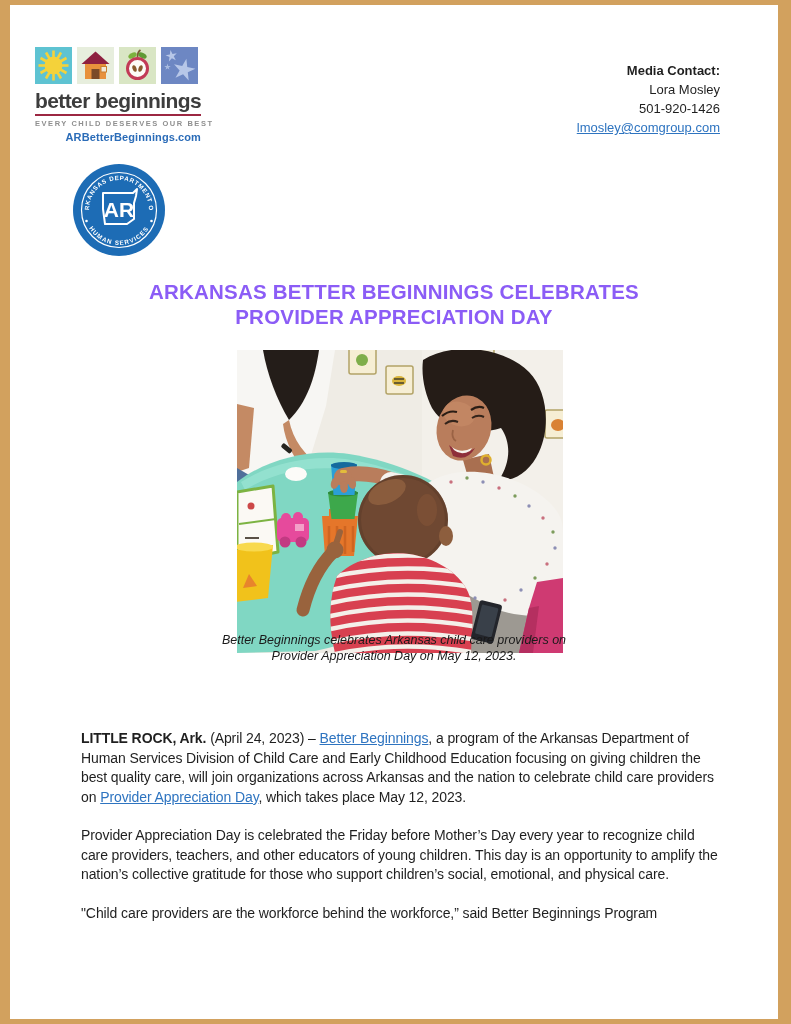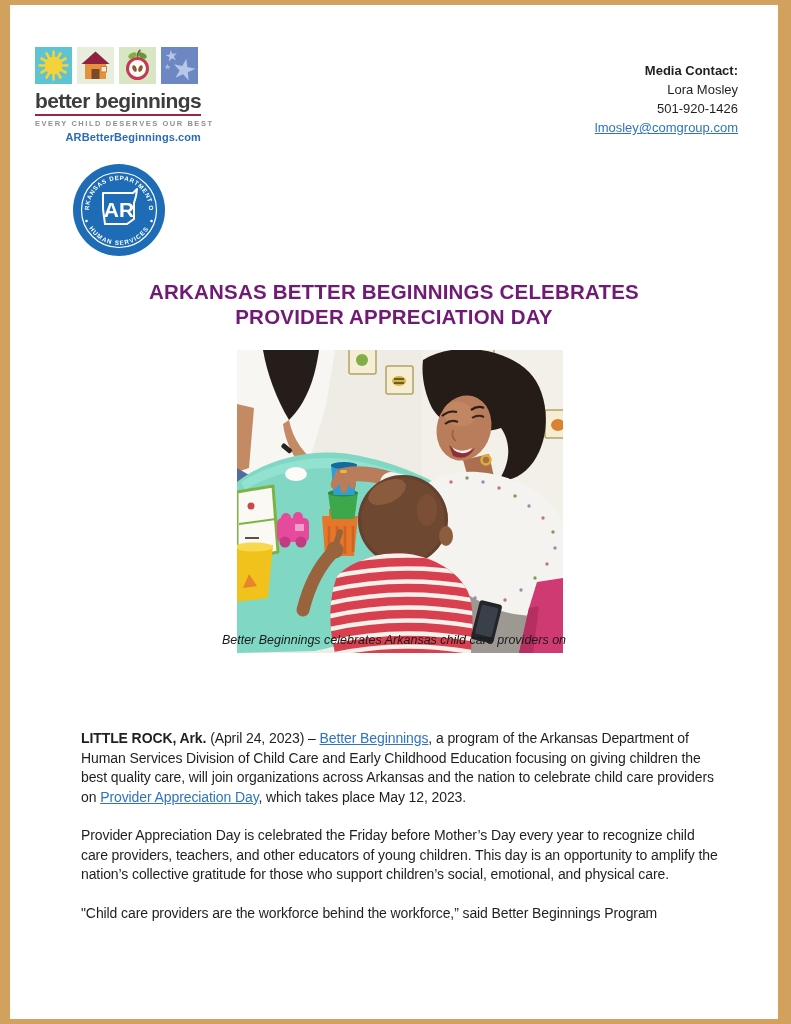--- a/index.html
+++ b/index.html
@@ -10,28 +10,28 @@
   
   .brand{position:absolute;left:25px;top:42px;width:166px;}
   .squares{display:flex;gap:5px;}
   .sq{width:37px;height:37px;display:block;}
   .wordmark{font-size:21px;font-weight:600;color:#3d3d3d;letter-spacing:-0.6px;line-height:1;margin-top:6px;}
   .brand-rule{height:2px;background:#9c2742;margin-top:3px;}
   .tagline{margin-top:3px;font-size:7.5px;font-weight:bold;color:#8f8f8f;letter-spacing:1.55px;white-space:nowrap;text-align:center;}
   .brand-url{margin-top:3px;font-size:11px;font-weight:bold;color:#2b6cb8;text-align:right;letter-spacing:0.1px;}
 
   
-  .media-contact{position:absolute;right:40px;top:56px;text-align:right;font-size:13px;line-height:19px;color:#1f1f1f;}
+  .media-contact{position:absolute;right:58px;top:56px;text-align:right;font-size:13px;line-height:19px;color:#1f1f1f;}
   .media-contact .label{font-weight:bold;}
   .media-contact a{color:#2e74c0;text-decoration:underline;padding-left:34px;}
 
   .seal{position:absolute;left:62px;top:158px;width:94px;height:94px;}
 
   .headline{position:absolute;left:0;right:0;top:274px;margin:0;text-align:center;
-    font-size:20.5px;font-weight:bold;color:#701a75;line-height:25px;letter-spacing:0.2px;}
+    font-size:20.5px;font-weight:bold;color:#8b5cf6;line-height:25px;letter-spacing:0.2px;}
   .headline span{display:block;}
 
   .photo{position:absolute;left:227px;top:345px;width:326px;height:303px;margin:0;}
   .photo svg{width:100%;height:100%;display:block;}
 
   .caption{position:absolute;left:0;right:0;top:628px;text-align:center;font-style:italic;
     font-size:12.5px;line-height:15.5px;color:#1a1a1a;}
   .caption span{display:block;}
 
   .body-copy{position:absolute;left:71px;top:712px;width:640px;font-size:14px;line-height:19.5px;
@@ -263,20 +263,21 @@
           <rect x="241" y="256" width="17" height="30" rx="1.5" fill="#394049"></rect>
         </g>
         <path d="M300,232 L326,228 L326,303 L282,303 L292,258 Z" fill="#cf3a72"></path>
         <path d="M292,258 L302,256 L296,303 L282,303 Z" fill="#b52f60"></path>
       </g>
     </svg>
   </figure>
 
   <div class="caption">
         <span>Better Beginnings celebrates Arkansas child care providers on</span>
+        <span>Provider Appreciation Day on May 12, 2023.</span>
       </div>
 
   <div class="body-copy">
     <p><b class="dateline">LITTLE ROCK, Ark.</b><span> (April 24, 2023) – </span><a href="#">Better Beginnings</a><span>, a program of the Arkansas Department of Human Services Division of Child Care and Early Childhood Education focusing on giving children the best quality care, will join organizations across Arkansas and the nation to celebrate child care providers on </span><a href="#">Provider Appreciation Day</a><span>, which takes place May 12, 2023.</span></p>
     <p>Provider Appreciation Day is celebrated the Friday before Mother’s Day every year to recognize child care providers, teachers, and other educators of young children. This day is an opportunity to amplify the nation’s collective gratitude for those who support children’s social, emotional, and physical care.</p>
     <p>"Child care providers are the workforce behind the workforce,” said Better Beginnings Program</p>
   </div>
 
  </div>
 </div>

